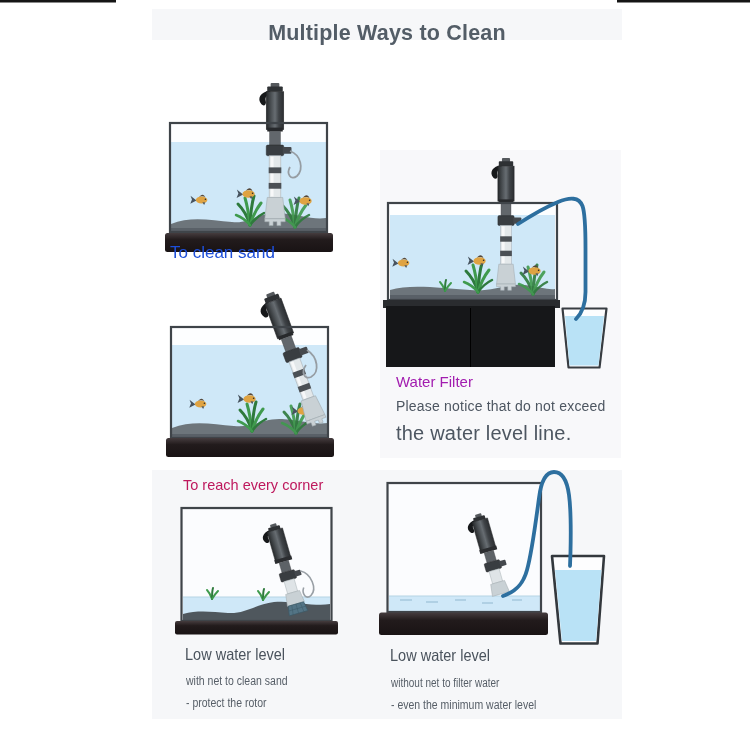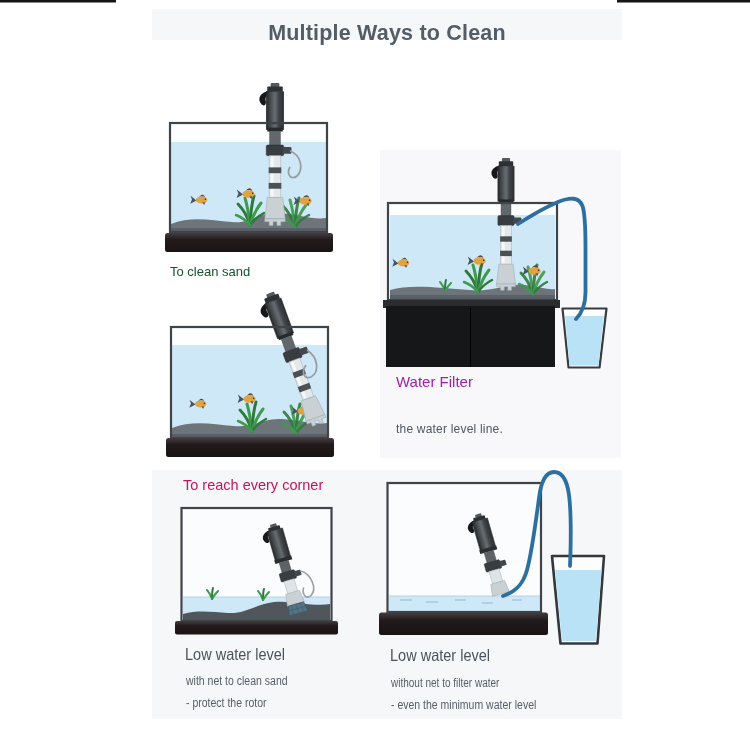--- a/index.html
+++ b/index.html
@@ -6,25 +6,25 @@
   .page{
     position:relative;width:750px;height:750px;background:#ffffff;overflow:hidden;
     font-family:"Liberation Sans", sans-serif;
   }
   .page svg{position:absolute;left:0;top:0;}
   .cap{position:absolute;white-space:nowrap;color:#4d5661;}
   .title{
     position:absolute;left:152px;top:10px;width:470px;height:30px;line-height:30px;
     text-align:center;font-size:21.5px;font-weight:bold;letter-spacing:.2px;color:#535d67;margin-top:8px;
   }
-  .c-clean-sand{left:170px;top:264px;font-size:13px;color:#14532d;}
+  .c-clean-sand{left:170px;top:243px;font-size:17px;color:#1d4ed8;}
   .c-reach{left:183px;top:477px;font-size:14.5px;color:#be185d;}
   .c-wf-head{left:396px;top:373px;font-size:15px;color:#a21caf;}
   .c-wf-1{left:396px;top:398px;font-size:14px;letter-spacing:.2px;}
-  .c-wf-2{left:396px;top:422px;font-size:12px;letter-spacing:.2px;}
+  .c-wf-2{left:396px;top:422px;font-size:20px;letter-spacing:.2px;}
   .cond88{transform:scaleX(.88);transform-origin:0 0;}
   .cond84{transform:scaleX(.84);transform-origin:0 0;}
   .cond80{transform:scaleX(.80);transform-origin:0 0;}
   .c-lw-left{left:185px;top:645px;font-size:16.5px;color:#4a535d;}
   .c-net-1{left:186px;top:674px;font-size:12.5px;color:#565e67;}
   .c-net-2{left:186px;top:696px;font-size:12.5px;color:#565e67;}
   .c-lw-right{left:390px;top:646px;font-size:16.5px;color:#4a535d;}
   .c-flt-1{left:391px;top:676px;font-size:12.5px;color:#565e67;}
   .c-flt-2{left:391px;top:698px;font-size:12.5px;color:#565e67;}
 </style>
@@ -205,20 +205,21 @@
     <path d="M503,596 C515,592 523,585 527,570 C532,552 536,520 539,498 C541,482 546,472 554,472 C562,472 567,480 569,495 C571,510 571,530 570.5,552 L570,566" fill="none" stroke="#2d6f9f" stroke-width="3.8" stroke-linecap="round"></path>
   </g>
 </svg>
 
   <div class="title">Multiple Ways to Clean</div>
 
   <div class="cap c-clean-sand">To clean sand</div>
   <div class="cap c-reach">To reach every corner</div>
 
   <div class="cap c-wf-head">Water Filter</div>
+  <div class="cap c-wf-1">Please notice that do not exceed</div>
   <div class="cap c-wf-2">the water level line.</div>
 
   <div class="cap c-lw-left cond88">Low water level</div>
   <div class="cap c-net-1 cond84">with net to clean sand</div>
   <div class="cap c-net-2 cond84">- protect the rotor</div>
 
   <div class="cap c-lw-right cond88">Low water level</div>
   <div class="cap c-flt-1 cond80">without net to filter water</div>
   <div class="cap c-flt-2 cond84">- even the minimum water level</div>
 

